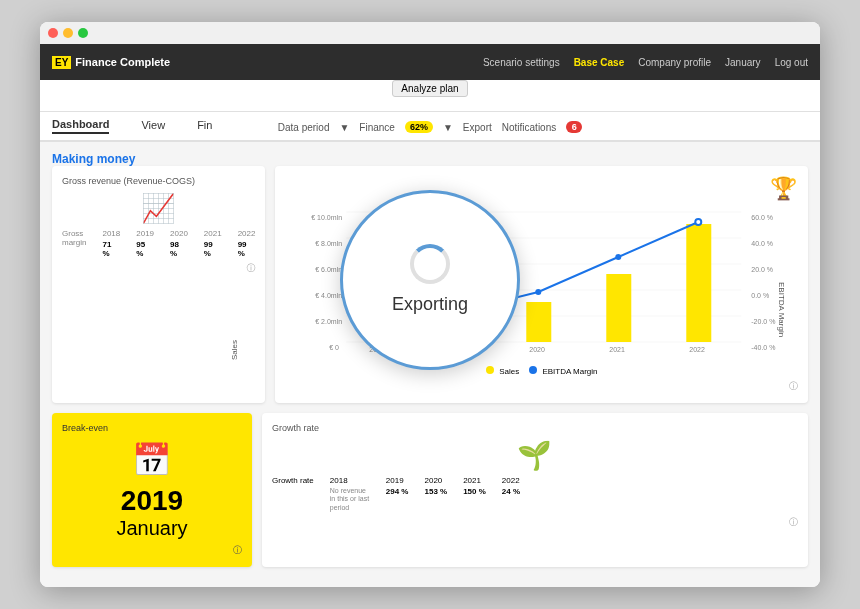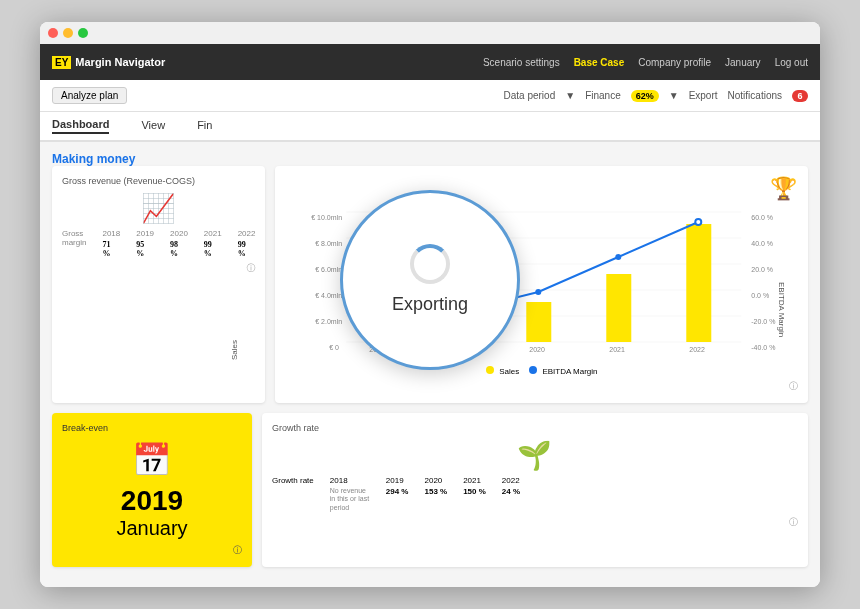--- a/index.html
+++ b/index.html
@@ -70,20 +70,21 @@
 
     
     .subnav {
       background: #fff;
       border-bottom: 1px solid #e0e0e0;
       display: flex;
       align-items: center;
       height: 32px;
       padding: 0 12px;
       gap: 12px;
+      flex-direction: column;
     }
     .analyze-btn {
       background: #f0f0f0;
       border: 1px solid #ccc;
       border-radius: 3px;
       font-size: 10px;
       padding: 2px 8px;
       cursor: pointer;
     }
     .subnav-spacer { flex: 1; }
@@ -165,21 +166,21 @@
 
     
     .gm-table {
       display: flex;
       gap: 16px;
       font-size: 8px;
       margin-top: 4px;
     }
     .gm-col { display: flex; flex-direction: column; gap: 2px; }
     .gm-col .label { color: #888; }
-    .gm-col .value { font-weight: bold; font-family: Liberation Serif, serif; }
+    .gm-col .value { font-weight: bold; }
     .trend-icon {
       font-size: 28px;
       color: #333;
       text-align: center;
       margin: 6px 0 4px;
     }
     .info-btn {
       display: flex;
       justify-content: flex-end;
       font-size: 9px;
@@ -282,21 +283,21 @@
     <div class="dot dot-red"></div>
     <div class="dot dot-yellow"></div>
     <div class="dot dot-green"></div>
   </div>
 
   <div class="window-body">
 
     <div class="topnav">
       <div class="topnav-logo">
         <span class="logo-ey">EY</span>
-        <span>Margin Navigator</span>
+        <span>Finance Complete</span>
       </div>
       <div class="topnav-spacer"></div>
       <div class="topnav-links">
         <span>Scenario settings</span>
         <span class="active">Base Case</span>
         <span>Company profile</span>
         <span>January</span>
         <span>Log out</span>
       </div>
     </div>

